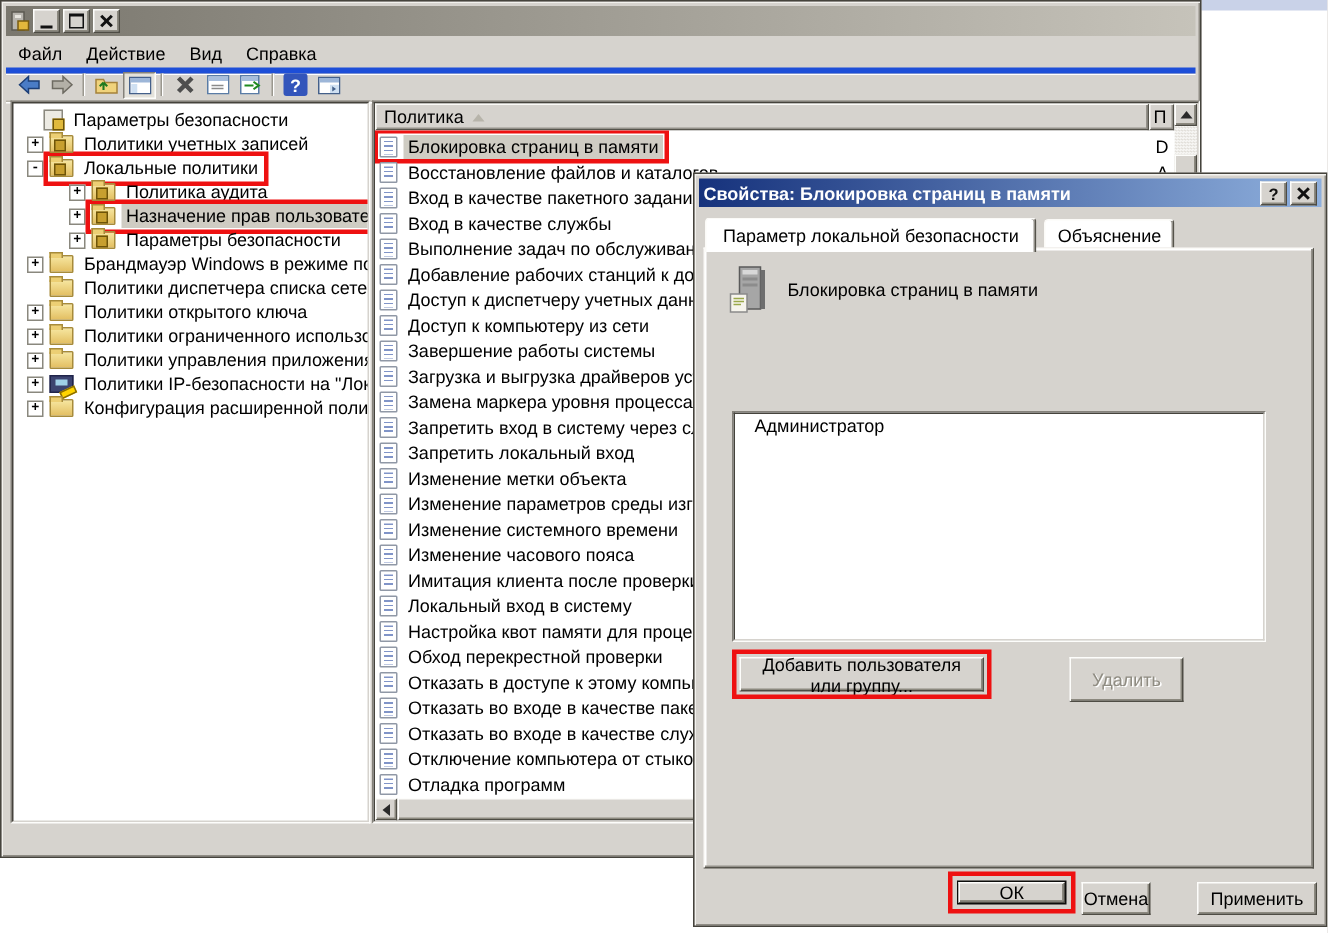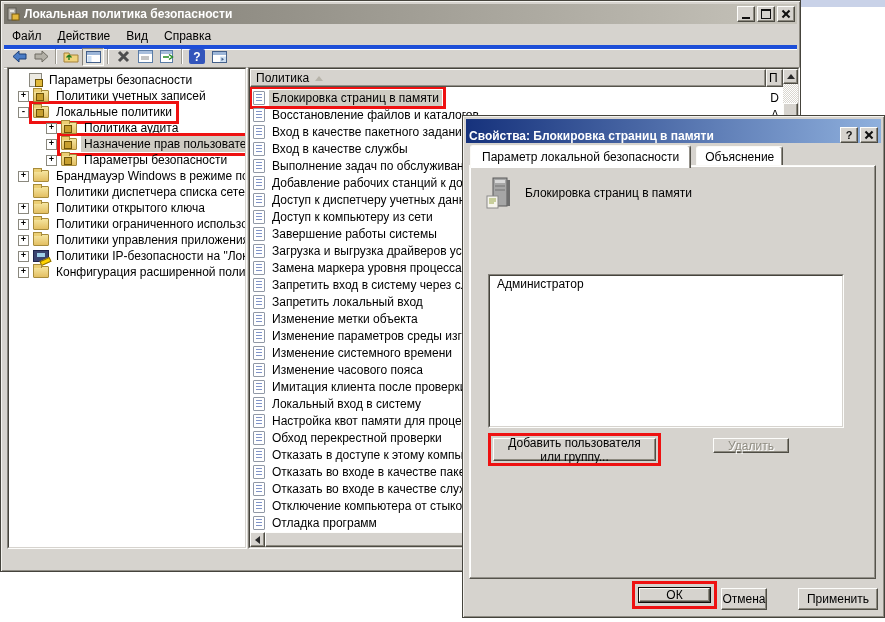--- a/index.html
+++ b/index.html
@@ -103,50 +103,49 @@
       display:flex;align-items:center;justify-content:center;position:absolute;box-sizing:border-box}
   .tri-up{width:0;height:0;border-left:4px solid transparent;border-right:4px solid transparent;border-bottom:5px solid #2a2a2a}
   .tri-dn{width:0;height:0;border-left:4px solid transparent;border-right:4px solid transparent;border-top:5px solid #2a2a2a}
   .tri-lf{width:0;height:0;border-top:4px solid transparent;border-bottom:4px solid transparent;border-right:5px solid #2a2a2a}
   .tri-rt{width:0;height:0;border-top:4px solid transparent;border-bottom:4px solid transparent;border-left:5px solid #2a2a2a}
   .thumb{background:#d6d3ce;border:1px solid;border-color:#fdfdfb #4e4c44 #4e4c44 #fdfdfb;
          box-shadow:inset -1px -1px 0 #8c897f;position:absolute;box-sizing:border-box}
 
   
   #dlg{left:462px;top:115px;width:421px;height:501px;z-index:10}
-  .dtitle{left:3px;top:3px;right:3px;height:24px;display:flex;align-items:flex-end;padding:0 3px;
+  .dtitle{left:3px;top:3px;right:3px;height:19px;display:flex;align-items:center;padding:0 3px;
           background:linear-gradient(90deg,#16327c,#8fb0dd);color:#fff;font-weight:bold}
   .dtitle .t{flex:1;white-space:nowrap;overflow:hidden}
   .tabsrow{left:7px;top:26px;display:flex;align-items:flex-end;height:24px}
   .tab{background:#ffffff;border:1px solid;border-color:#fbfaf7 #55534b #fbfaf7 #fbfaf7;
        border-bottom:none;border-radius:3px 3px 0 0;box-shadow:inset -1px 0 0 #94918a;
        padding:3px 8px 2px;white-space:nowrap;position:relative}
   .tab.active{z-index:3;padding:4px 11px 4px;margin-bottom:-2px}
   .tab.inactive{margin-left:5px}
   .tabpage{left:6px;top:49px;width:407px;height:414px;background:#d6d3ce;border:1px solid;
            border-color:#fbfaf7 #55534b #55534b #fbfaf7;
            box-shadow:inset -1px -1px 0 #94918a, inset 1px 1px 0 #fff;box-sizing:border-box}
   .polhead-label{left:62px;top:70px;white-space:nowrap}
   #dlg-listbox{left:25px;top:158px;width:356px;height:154px}
-  .lb-item{padding:1px 7px;white-space:nowrap}
+  .lb-item{padding:1px 13px;white-space:nowrap}
 </style>
 </head>
 <body>
 
 <div class="abs bg-strip"></div>
 
 <div class="abs frame" id="mainwin">
 
   <div class="abs titlebar">
     <svg width="14" height="14">
       <rect x="2" y="1" width="8" height="12" fill="#b8b5ae" stroke="#5c5a52"></rect>
       <rect x="4" y="3" width="4" height="2" fill="#e8e6df"></rect>
       <rect x="6" y="7" width="7" height="6" fill="#e3b73c" stroke="#7a5c10"></rect>
     </svg>
-    <span class="t">Локальная политика безопасности</span>
     <span class="cbtn">
         <span class="g-min"></span>
       </span>
     <span class="cbtn">
         <span class="g-max"></span>
       </span>
     <span class="cbtn">
         <span class="g-x"></span>
       </span>
   </div>
@@ -605,18 +604,18 @@
   <div class="abs sunken" id="dlg-listbox">
     <div class="sunken-in">
       <div>
 
       <div class="lb-item">Администратор</div>
         </div>
     </div>
   </div>
 
   <button class="abs btn rbox-btn" style="left:30px;top:322px;width:163px;height:23px">Добавить пользователя или группу...</button>
-  <button class="abs btn disabled" style="left:250px;top:322px;width:76px;height:15px">Удалить</button>
+  <button class="abs btn disabled" style="left:250px;top:322px;width:76px;height:30px">Удалить</button>
 
   <button class="abs btn default rbox-ok" style="left:176px;top:472px;width:71px;height:14px">ОК</button>
   <button class="abs btn" style="left:258px;top:472px;width:46px;height:22px">Отмена</button>
   <button class="abs btn" style="left:335px;top:472px;width:80px;height:22px">Применить</button>
 </div>
 
 </body></html>

